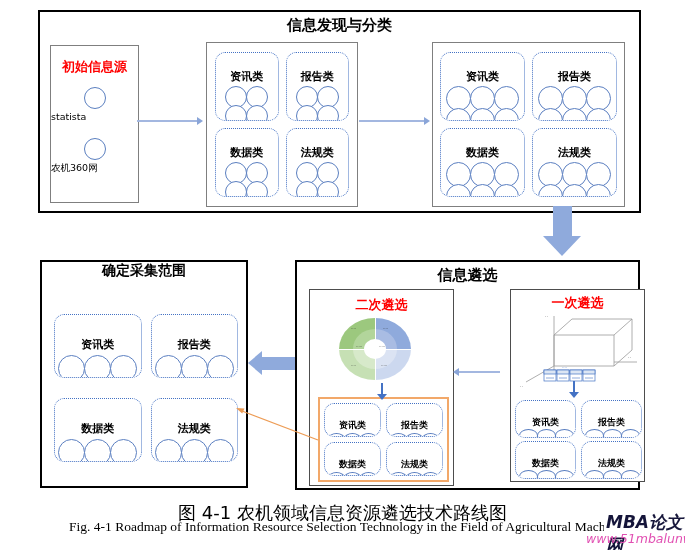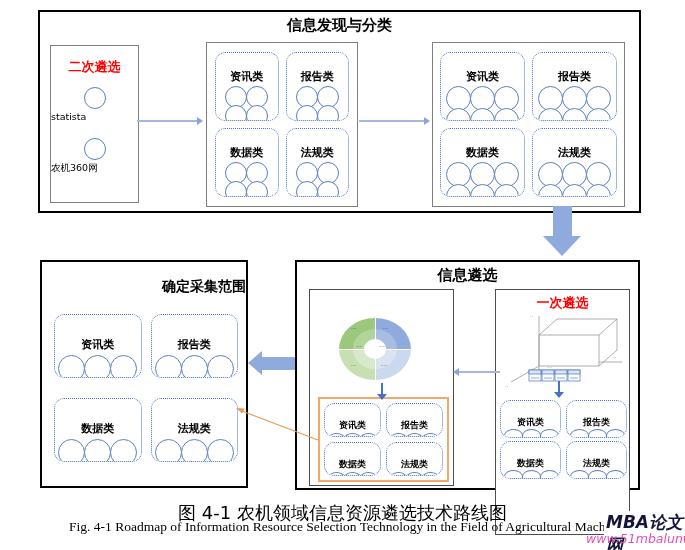--- a/index.html
+++ b/index.html
@@ -76,21 +76,21 @@
 </head>
 <body>
 
 <div class="page">
 
   <div class="box b2" style="left:38px;top:10px;width:603px;height:203px;">
     <div class="sec-title">信息发现与分类</div>
   </div>
 
   <div class="box b1" style="left:50px;top:45px;width:89px;height:158px;">
-    <div class="red-title" style="padding-top:12px;">二次遴选</div>
+    <div class="red-title" style="padding-top:12px;">初始信息源</div>
     <div class="src-circle" style="margin-top:11px;"></div>
     <div class="src-label">statista</div>
     <div class="src-circle" style="margin-top:16px;"></div>
     <div class="src-label">农机360网</div>
   </div>
 
   <div class="arrow-line" style="left:137px;top:120px;width:64px;"></div>
 
   <div class="box b1" style="left:206px;top:42px;width:152px;height:165px;">
     <div id="grid-stage1" class="cat-grid">
@@ -133,21 +133,21 @@
           <div class="cat-title">法规类</div>
           <div class="c-wrap"><span class="circle c24"></span><span class="circle c24"></span><span class="circle c24"></span><span class="circle c24"></span><span class="circle c24"></span><span class="circle c24"></span></div>
         </div>
       </div>
   </div>
 
   <div class="thick" style="left:553px;top:206px;width:19px;height:31px;"></div>
   <div class="tri tri-down" style="left:543px;top:236px;"></div>
 
   <div class="box b2" style="left:40px;top:260px;width:208px;height:228px;">
-    <div class="sec-title" style="padding-top:16px;font-size:14px;text-align:right;">确定采集范围</div>
+    <div class="sec-title" style="padding-top:0;font-size:14px;">确定采集范围</div>
     <div id="grid-collection" class="cat-grid">
         <div class="cat-cell">
           <div class="cat-title">资讯类</div>
           <div class="c-wrap"><span class="circle c27"></span><span class="circle c27"></span><span class="circle c27"></span></div>
         </div>
         <div class="cat-cell">
           <div class="cat-title">报告类</div>
           <div class="c-wrap"><span class="circle c27"></span><span class="circle c27"></span><span class="circle c27"></span></div>
         </div>
         <div class="cat-cell">
@@ -161,20 +161,21 @@
       </div>
   </div>
 
   <div class="tri tri-left" style="left:248px;top:351px;"></div>
   <div class="thick" style="left:262px;top:357px;width:33px;height:13px;"></div>
 
   <div class="box b2" style="left:295px;top:260px;width:345px;height:230px;">
     <div class="sec-title">信息遴选</div>
 
     <div class="box bi" style="left:12px;top:27px;width:145px;height:197px;">
+      <div class="red-title" style="padding-top:6px;">二次遴选</div>
       <div class="donut">
         <div class="d-outer"></div>
         <div class="d-mid"></div>
         <div class="d-vline"></div>
         <div class="d-hline"></div>
         <div class="d-hole"></div>
         <span class="d-lbl" style="left:12px;top:9px;">····</span>
         <span class="d-lbl" style="left:44px;top:9px;">····</span>
         <span class="d-lbl" style="left:17px;top:27px;">·····</span>
         <span class="d-lbl" style="left:40px;top:27px;">·····</span>
@@ -200,21 +201,21 @@
               <div class="c-wrap"><span class="circle e17"></span><span class="circle e17"></span><span class="circle e17"></span></div>
             </div>
             <div class="cat-cell">
               <div class="cat-title">法规类</div>
               <div class="c-wrap"><span class="circle e17"></span><span class="circle e17"></span><span class="circle e17"></span></div>
             </div>
           </div>
       </div>
     </div>
 
-    <div class="box bi" style="left:198px;top:27px;width:135px;height:246px;">
+    <div class="box bi" style="left:213px;top:27px;width:135px;height:193px;">
       <div class="red-title" style="padding-top:4px;">一次遴选</div>
       <svg style="position:absolute;left:5px;top:22px;" width="125" height="84" viewBox="0 0 125 84">
         <g stroke="#999" stroke-width="0.8" fill="none">
           <path d="M38,4 L38,60"></path>
           <path d="M38,23 L98,23 L98,54 L38,54 Z"></path>
           <path d="M38,23 L56,7 L116,7 L98,23"></path>
           <path d="M116,7 L116,38 L98,54"></path>
           <path d="M98,50 L121,50"></path>
           <path d="M38,54 L10,70"></path>
         </g>

